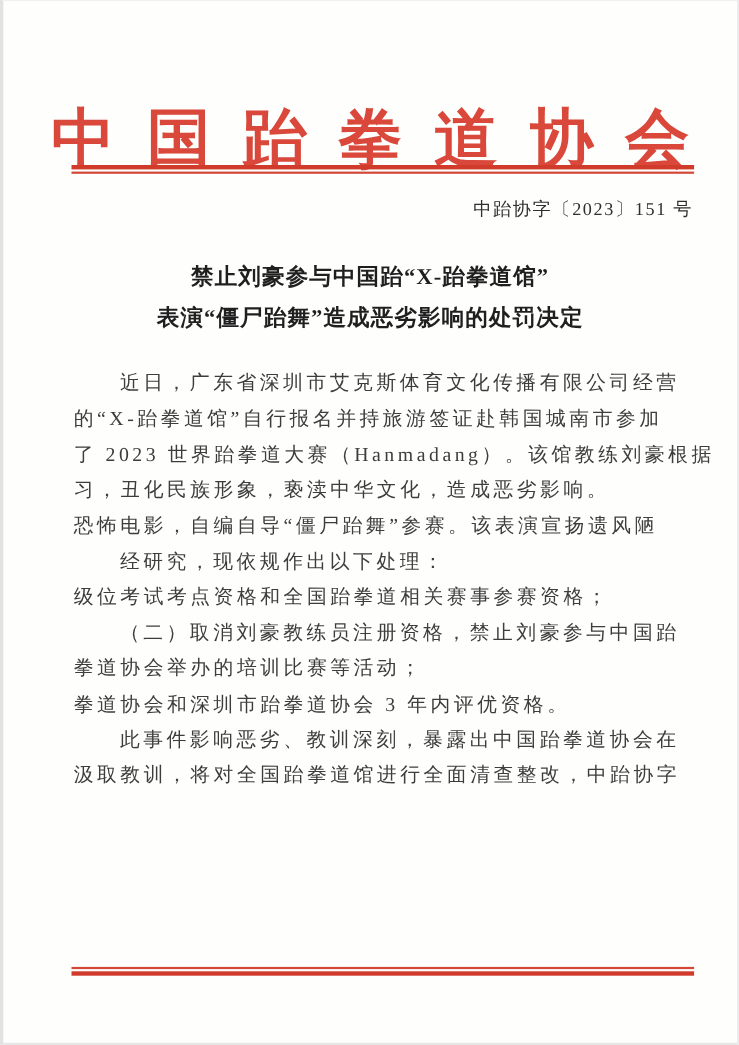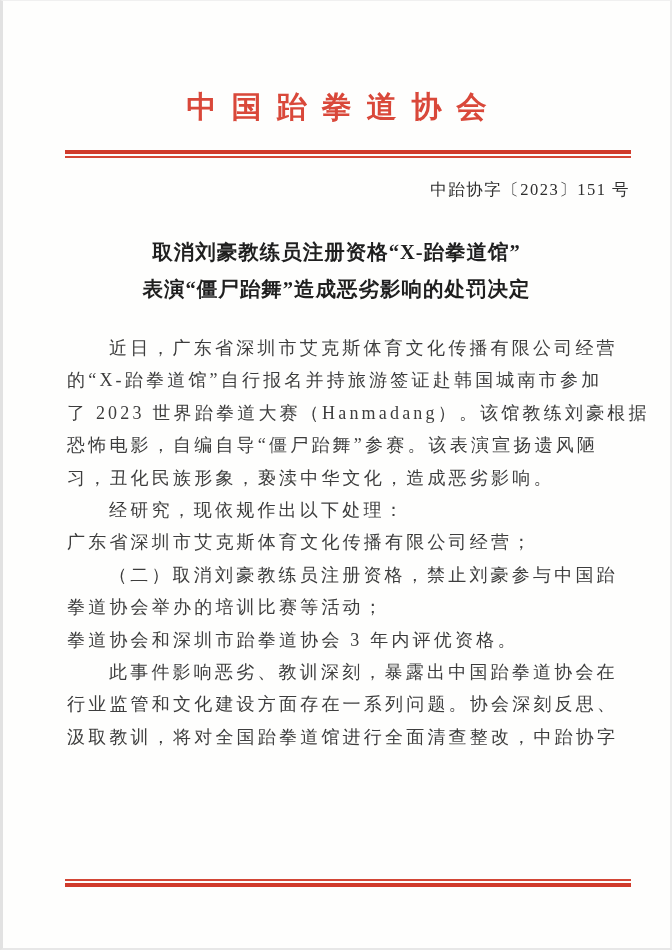--- a/index.html
+++ b/index.html
@@ -19,21 +19,21 @@
     overflow: hidden;
   }
 
   
   .org-name {
     position: absolute;
     top: 86px;
     left: 0;
     width: 100%;
     text-align: center;
-    font-size: 30px;
+    font-size: 58px;
     font-weight: bold;
     color: #d9483a;
     letter-spacing: 0.5em;
     white-space: nowrap;
   }
   .org-name span { margin-right: -0.5em; }
 
   
   .rule {
     position: absolute;
@@ -99,37 +99,36 @@
 
   <div class="rule rule-header">
     <div class="bar-thick"></div>
     <div class="bar-gap"></div>
     <div class="bar-thin"></div>
   </div>
 
   <div class="doc-number">中跆协字〔2023〕151 号</div>
 
   <div class="doc-title">
-    <div>取消刘豪教练员注册资格“X-跆拳道馆”</div>
+    <div>禁止刘豪参与中国跆“X-跆拳道馆”</div>
     <div>表演“僵尸跆舞”造成恶劣影响的处罚决定</div>
   </div>
 
   <div class="body-text">
     <div class="line indent">近日，广东省深圳市艾克斯体育文化传播有限公司经营</div>
     <div class="line">的“X-跆拳道馆”自行报名并持旅游签证赴韩国城南市参加</div>
     <div class="line">了 2023 世界跆拳道大赛（Hanmadang）。该馆教练刘豪根据</div>
+    <div class="line">习，丑化民族形象，亵渎中华文化，造成恶劣影响。</div>
     <div class="line">恐怖电影，自编自导“僵尸跆舞”参赛。该表演宣扬遗风陋</div>
-    <div class="line">习，丑化民族形象，亵渎中华文化，造成恶劣影响。</div>
     <div class="line indent">经研究，现依规作出以下处理：</div>
-    <div class="line">广东省深圳市艾克斯体育文化传播有限公司经营；</div>
+    <div class="line">级位考试考点资格和全国跆拳道相关赛事参赛资格；</div>
     <div class="line indent">（二）取消刘豪教练员注册资格，禁止刘豪参与中国跆</div>
     <div class="line">拳道协会举办的培训比赛等活动；</div>
     <div class="line">拳道协会和深圳市跆拳道协会 3 年内评优资格。</div>
     <div class="line indent">此事件影响恶劣、教训深刻，暴露出中国跆拳道协会在</div>
-    <div class="line">行业监管和文化建设方面存在一系列问题。协会深刻反思、</div>
     <div class="line">汲取教训，将对全国跆拳道馆进行全面清查整改，中跆协字</div>
   </div>
 
   <div class="rule rule-footer">
     <div class="bar-thin"></div>
     <div class="bar-gap"></div>
     <div class="bar-thick"></div>
   </div>
 
 </div>

